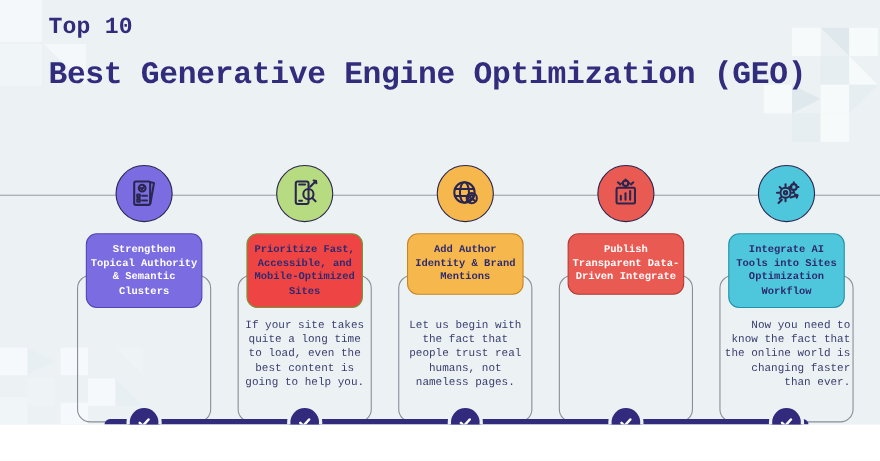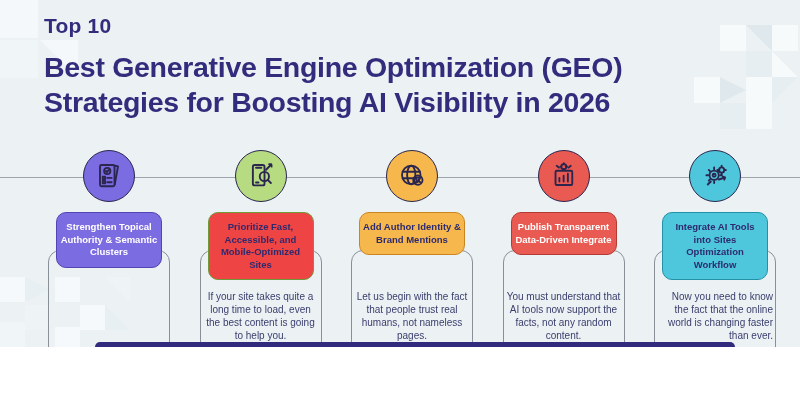--- a/index.html
+++ b/index.html
@@ -1,41 +1,41 @@
 <!DOCTYPE html>
 <html><head>
 <meta charset="utf-8">
 <style>
   html,body{margin:0;padding:0;}
   .page{
     position:relative;
-    width:800px;height:347px;
+    width:800px;height:386px;
     overflow:hidden;
-    font-family:Liberation Sans, sans-serif;
+    font-family:Liberation Mono, monospace;
     background:#ecf1f4;
   }
   
   .eyebrow{
     position:absolute;left:44px;top:14px;
     font-size:21px;font-weight:600;letter-spacing:.2px;
   }
   .main-title{
     position:absolute;left:44px;top:50px;
     font-size:28.5px;font-weight:800;line-height:35px;letter-spacing:-.3px;
   }
   
   .pattern{position:absolute;pointer-events:none;}
   .pattern-tr{top:25px;right:0;}
   .pattern-bl{bottom:0;left:0;}
   .pattern-tl{top:0;left:0;}
   
   .timeline-line{position:absolute;left:0;right:0;top:177px;height:1px;}
   
   .columns{
-    position:absolute;left:48px;right:24px;top:150px;height:250px;
+    position:absolute;left:70px;right:24px;top:150px;height:250px;
     display:flex;justify-content:space-between;
   }
   .column{position:relative;width:122px;}
   .icon-circle{
     position:absolute;top:0;left:50%;transform:translateX(-50%);
     width:52px;height:52px;border-radius:50%;
     border:1.5px solid #2b264f;box-sizing:border-box;
     display:flex;align-items:center;justify-content:center;z-index:2;
   }
   .icon-circle svg{width:30px;height:30px;}
@@ -101,21 +101,20 @@
     <rect x="25" y="38" width="25" height="25" fill="#eef4f6"></rect>
     <rect x="80" y="38" width="25" height="25" fill="#f5f9fb"></rect>
     <path d="M105 38l25 25h-25z" fill="#e8eff2"></path>
     <rect x="0" y="55" width="25" height="25" fill="#f0f5f8"></rect>
     <rect x="55" y="60" width="25" height="20" fill="#f5f9fb"></rect>
   </svg>
 
   <div class="eyebrow" style="color: rgb(50, 44, 125);">Top 10</div>
   <div class="main-title" style="color: rgb(50, 44, 125);">
     <div>Best Generative Engine Optimization (GEO)</div>
-    <div>Strategies for Boosting AI Visibility in 2026</div>
   </div>
 
   <div class="timeline-line" style="background-color: rgb(157, 164, 171);"></div>
 
   <div class="columns">
 
     <div class="column">
       <div class="icon-circle" style="background-color: rgb(123, 108, 225);">
         <svg viewBox="0 0 24 24" style="stroke: rgb(43, 38, 79);">
           <rect x="4.8" y="3.2" width="11.6" height="17" rx="1.2"></rect>
@@ -188,21 +187,20 @@
           <path d="M8.3 16.4v-2.8" stroke-width="1.9"></path>
           <path d="M11.7 16.4v-4.6" stroke-width="1.9"></path>
           <path d="M15.1 16.4v-6.2" stroke-width="1.9"></path>
           <circle cx="11.8" cy="4.5" r="2"></circle>
           <path d="M11.8 1.7v.9M11.8 6.4v.9M9 4.5h.9M13.7 4.5h.9"></path>
           <path d="M6.2 3.8l1.7 1.5M17.4 3.8l-1.7 1.5"></path>
         </svg>
       </div>
       <div class="card" style="border-color: rgb(137, 143, 152);"></div>
       <div class="title-box" style="background-color: rgb(233, 90, 82); border-color: rgb(178, 59, 52); color: rgb(255, 255, 255);">Publish Transparent Data-Driven Integrate</div>
-      <p class="body-text" style="color: rgb(58, 62, 109);">You must understand that AI tools now support the facts, not any random content.</p>
       <div class="check-badge" style="background-color: rgb(49, 42, 125);">
         <svg viewBox="0 0 24 24">
             <path d="M6 12.5l4.2 4.2L18 8"></path>
           </svg>
       </div>
     </div>
 
     <div class="column">
       <div class="icon-circle" style="background-color: rgb(78, 199, 220);">
         <svg viewBox="0 0 24 24" style="stroke: rgb(43, 38, 79);">

